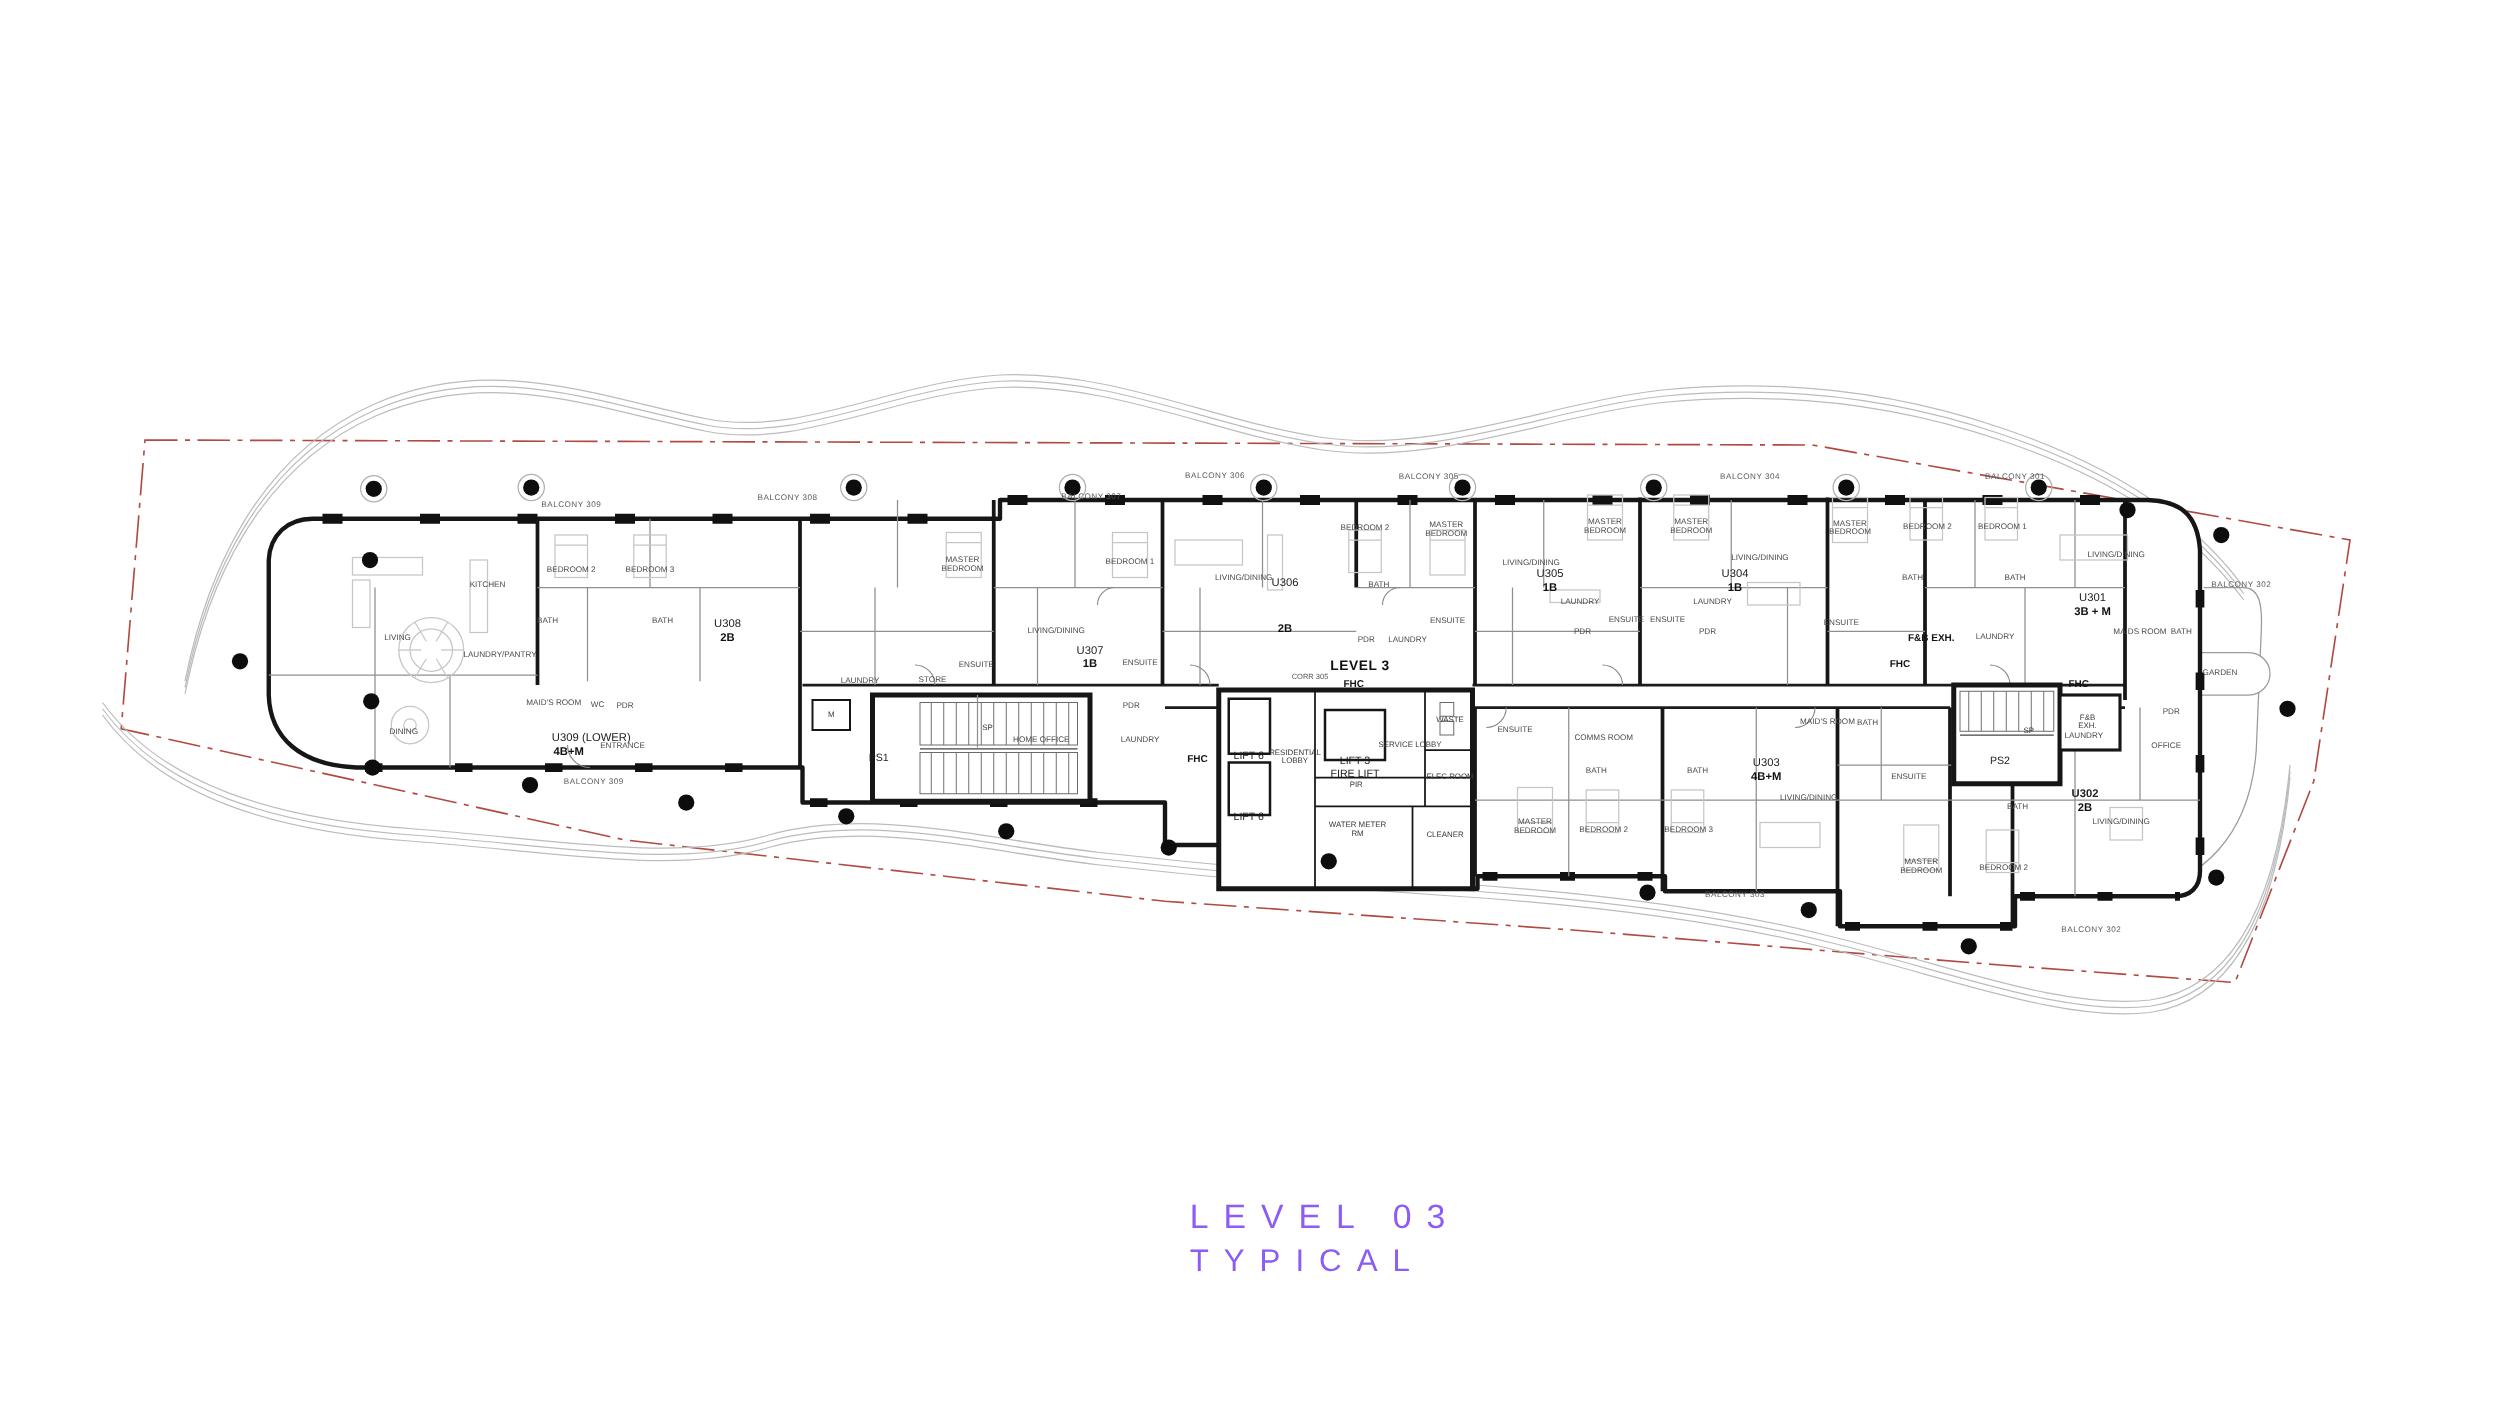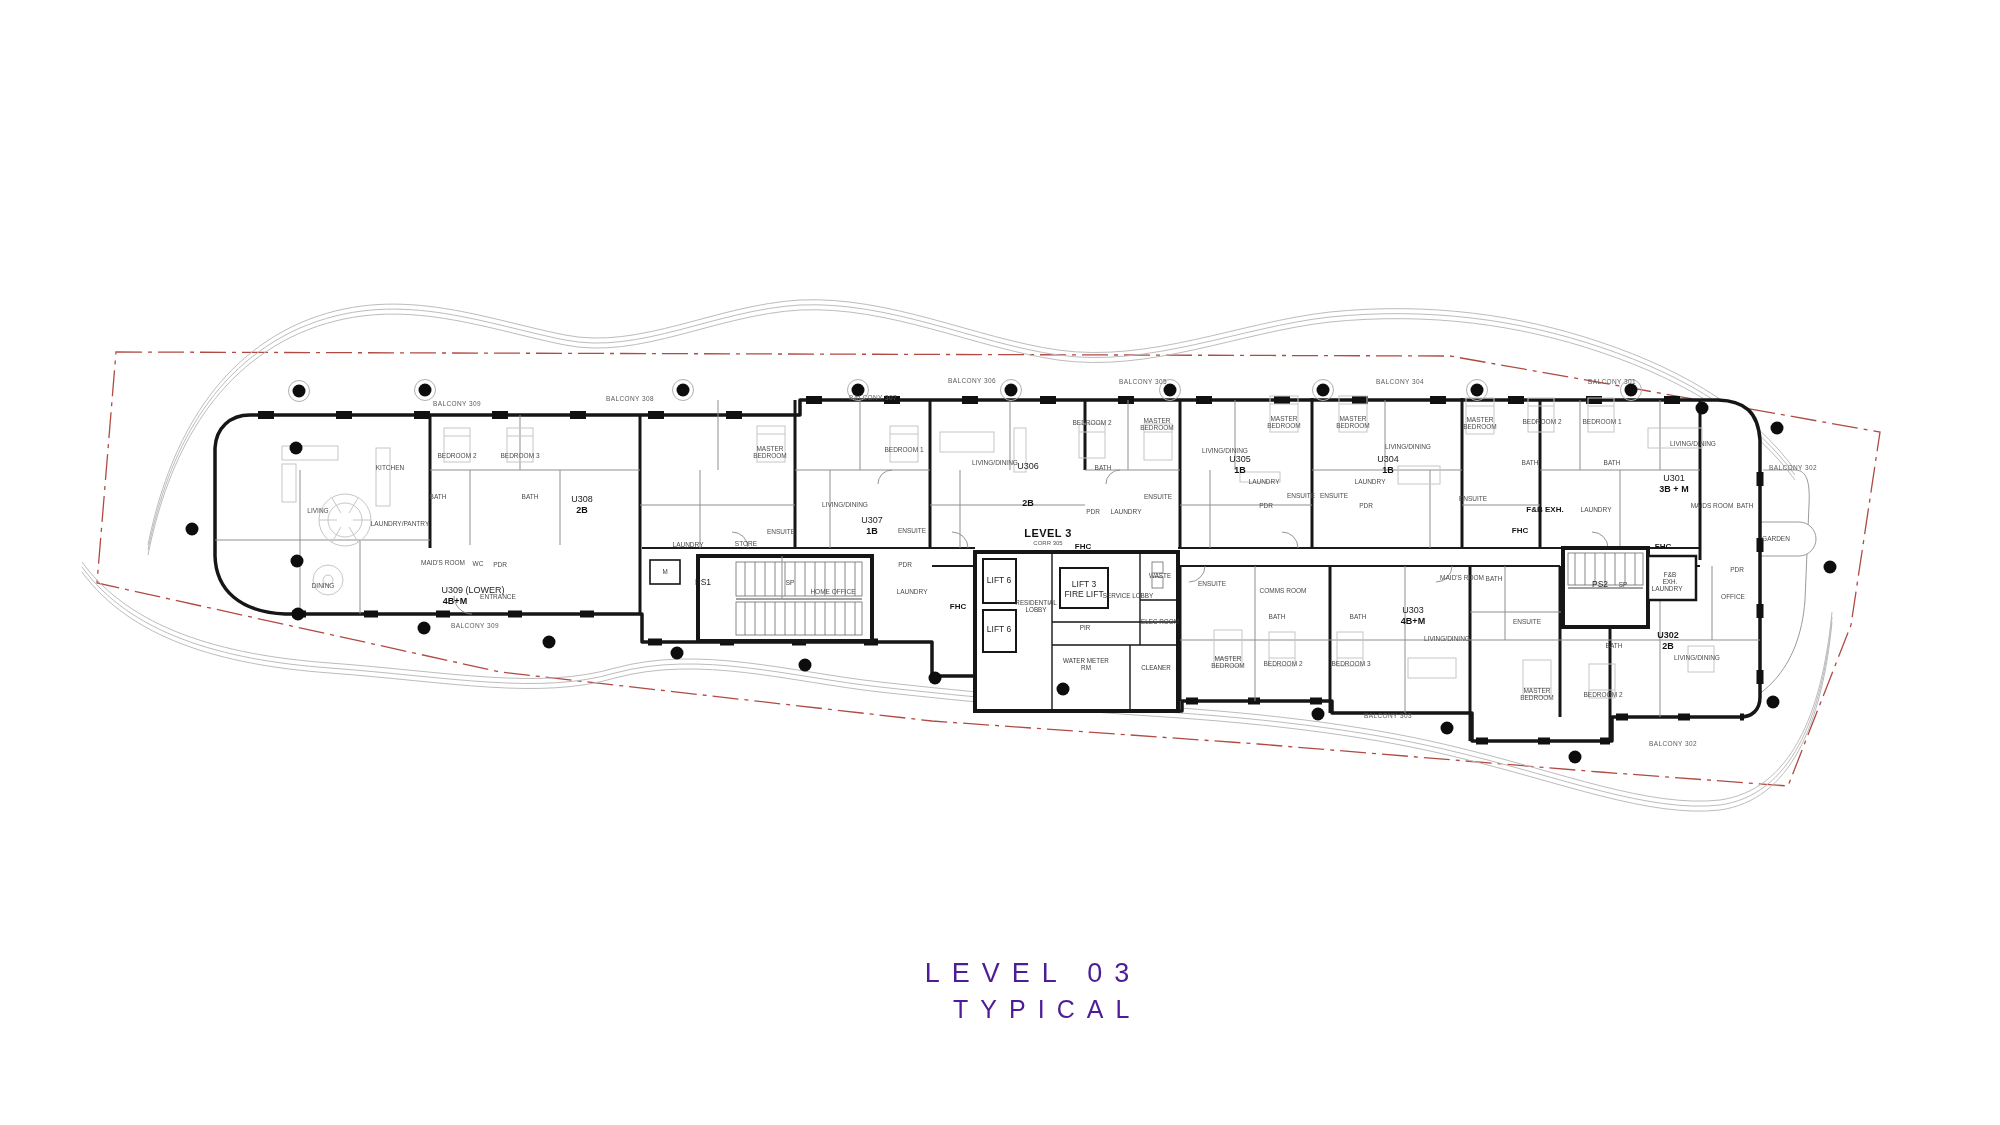--- a/index.html
+++ b/index.html
@@ -6,27 +6,27 @@
   .stage{position:relative;width:2000px;height:1125px;background:#ffffff;overflow:hidden;
          font-family:"Liberation Sans",sans-serif;}
   .plan-svg{position:absolute;left:0;top:0;}
   #plan-labels{position:absolute;left:0;top:0;width:2000px;height:1125px;pointer-events:none;}
   .lbl{position:absolute;transform:translate(-50%,-50%);text-align:center;white-space:pre-line;
        line-height:1.15;color:#3c3c3c;}
   .k-room{font-size:6.5px;color:#4a4a4a;}
   .k-balc{font-size:6.5px;letter-spacing:.06em;color:#5a5a5a;}
   .k-uid{font-size:9px;color:#222;}
   .k-utype{font-size:9px;font-weight:bold;color:#111;}
-  .k-corr{font-size:11px;font-weight:bold;color:#111;letter-spacing:.04em;}
+  .k-corr{font-size:11px;font-weight:bold;color:#111;letter-spacing:.04em;margin-left:40px;}
   .k-corrsub{font-size:6px;color:#555;}
   .k-fhc{font-size:8px;font-weight:bold;color:#151515;}
   .k-core{font-size:6.3px;color:#3a3a3a;}
-  .k-lift{font-size:8.5px;color:#1e1e1e;}
-  .title-block{position:absolute;left:1033px;top:958px;transform:translateX(-50%);
-               text-align:right;color:#4c1d95;}
+  .k-lift{font-size:8.5px;color:#1e1e1e;margin-top:24px;}
+  .title-block{position:absolute;left:1060px;top:958px;transform:translateX(-50%);
+               text-align:left;color:#8b5cf6;}
   .title-line1{font-size:27px;letter-spacing:12px;font-weight:400;}
   .title-line2{font-size:25px;letter-spacing:12px;font-weight:400;margin-top:6px;}
 </style>
 </head>
 <body>
 
 <div class="stage">
 
 <svg class="plan-svg" width="2000" height="1125" viewBox="0 0 2000 1125">
   <defs>

